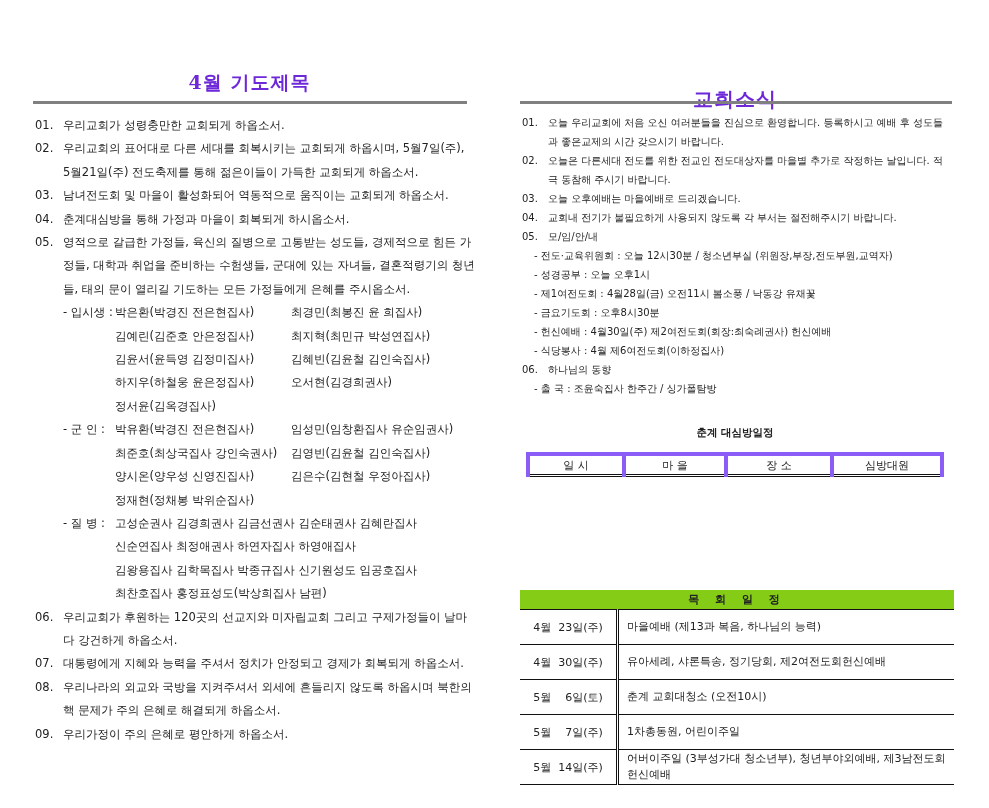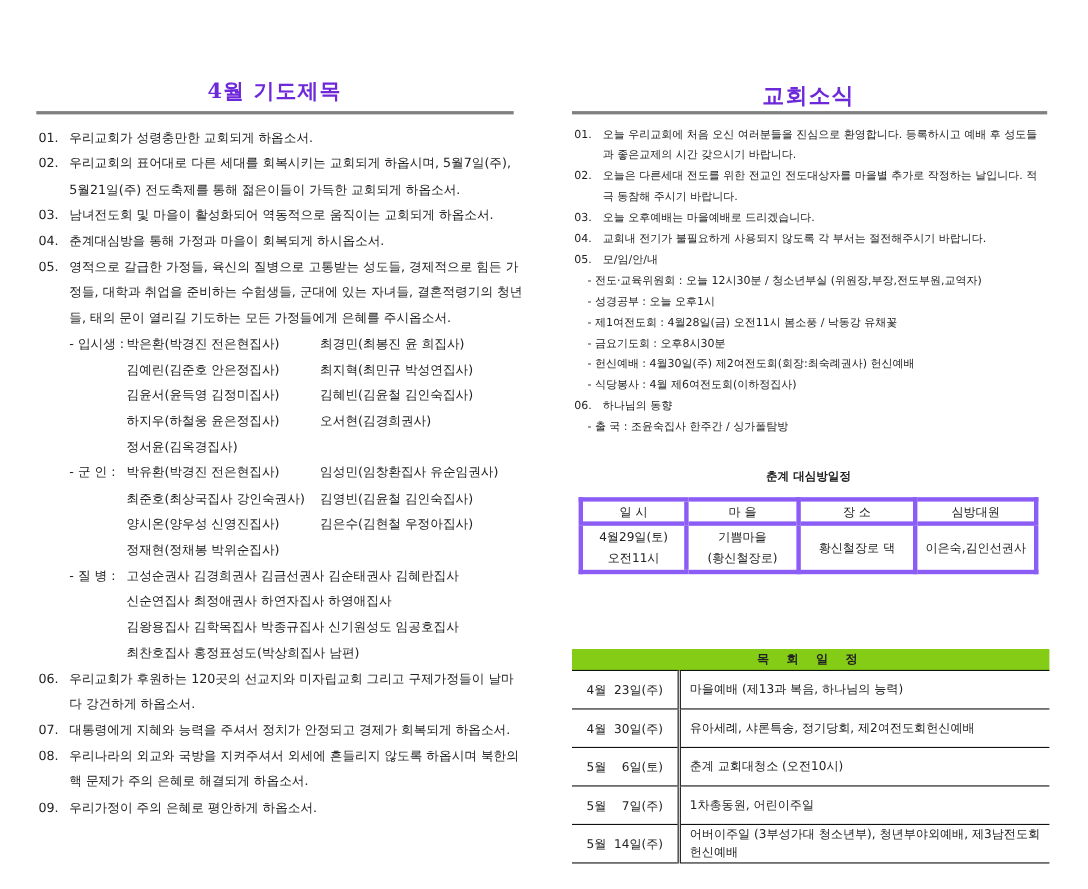--- a/index.html
+++ b/index.html
@@ -4,21 +4,21 @@
 <style>
   html, body { margin:0; padding:0; background:#ffffff; }
   body { width:989px; height:808px; position:relative; overflow:hidden;
          font-family:"DejaVu Sans", sans-serif; color:#222; }
   .col { position:absolute; top:0; }
   .left { left:33px; width:433px; }
   .right { left:520px; width:430px; }
   .title { text-align:center; font-family:"DejaVu Serif", serif; font-weight:bold;
            font-size:19px; color:#6d28d9; letter-spacing:1px; }
   .left .title { position:absolute; top:70px; left:0; width:433px; }
-  .right .title { position:absolute; top:74px; left:0; width:430px; font-size:20px; }
+  .right .title { position:absolute; top:86px; left:0; width:430px; font-size:20px; }
   .rule { position:absolute; height:3px; background:#808080; }
   .left .rule { top:101px; left:0; width:434px; }
   .right .rule { top:101px; left:0; width:432px; }
 
   .prayer { position:absolute; top:114px; left:2px; width:440px; font-size:11.5px; line-height:23.4px; }
   .prayer .item { position:relative; padding-left:28px; }
   .prayer .num { position:absolute; left:0; top:0; }
   .sub { position:relative; padding-left:80px; }
   .sub .sub-label { position:absolute; left:28px; top:0; }
   .namegrid { display:grid; grid-template-columns:176px 190px; }
@@ -123,32 +123,20 @@
 
   <div class="visit-title">춘계 대심방일정</div>
   <table class="visit">
     <tbody>
         <tr>
       <th class="dbl" style="width:90px">일 시</th>
       <th style="width:96px">마 을</th>
       <th style="width:100px">장 소</th>
       <th>심방대원</th>
     </tr>
-    <tr>
-      <td class="dbl">
-            <div>4월29일(토)</div>
-            <div>오전11시</div>
-          </td>
-      <td>
-            <div>기쁨마을</div>
-            <div>(황신철장로)</div>
-          </td>
-      <td>황신철장로 댁</td>
-      <td>이은숙,김인선권사</td>
-    </tr>
   </tbody>
     </table>
 
   <table class="sched">
     <tbody>
         <tr>
           <th colspan="2">목 회 일 정</th>
         </tr>
     <tr>
           <td class="date">4월  23일(주)</td>

